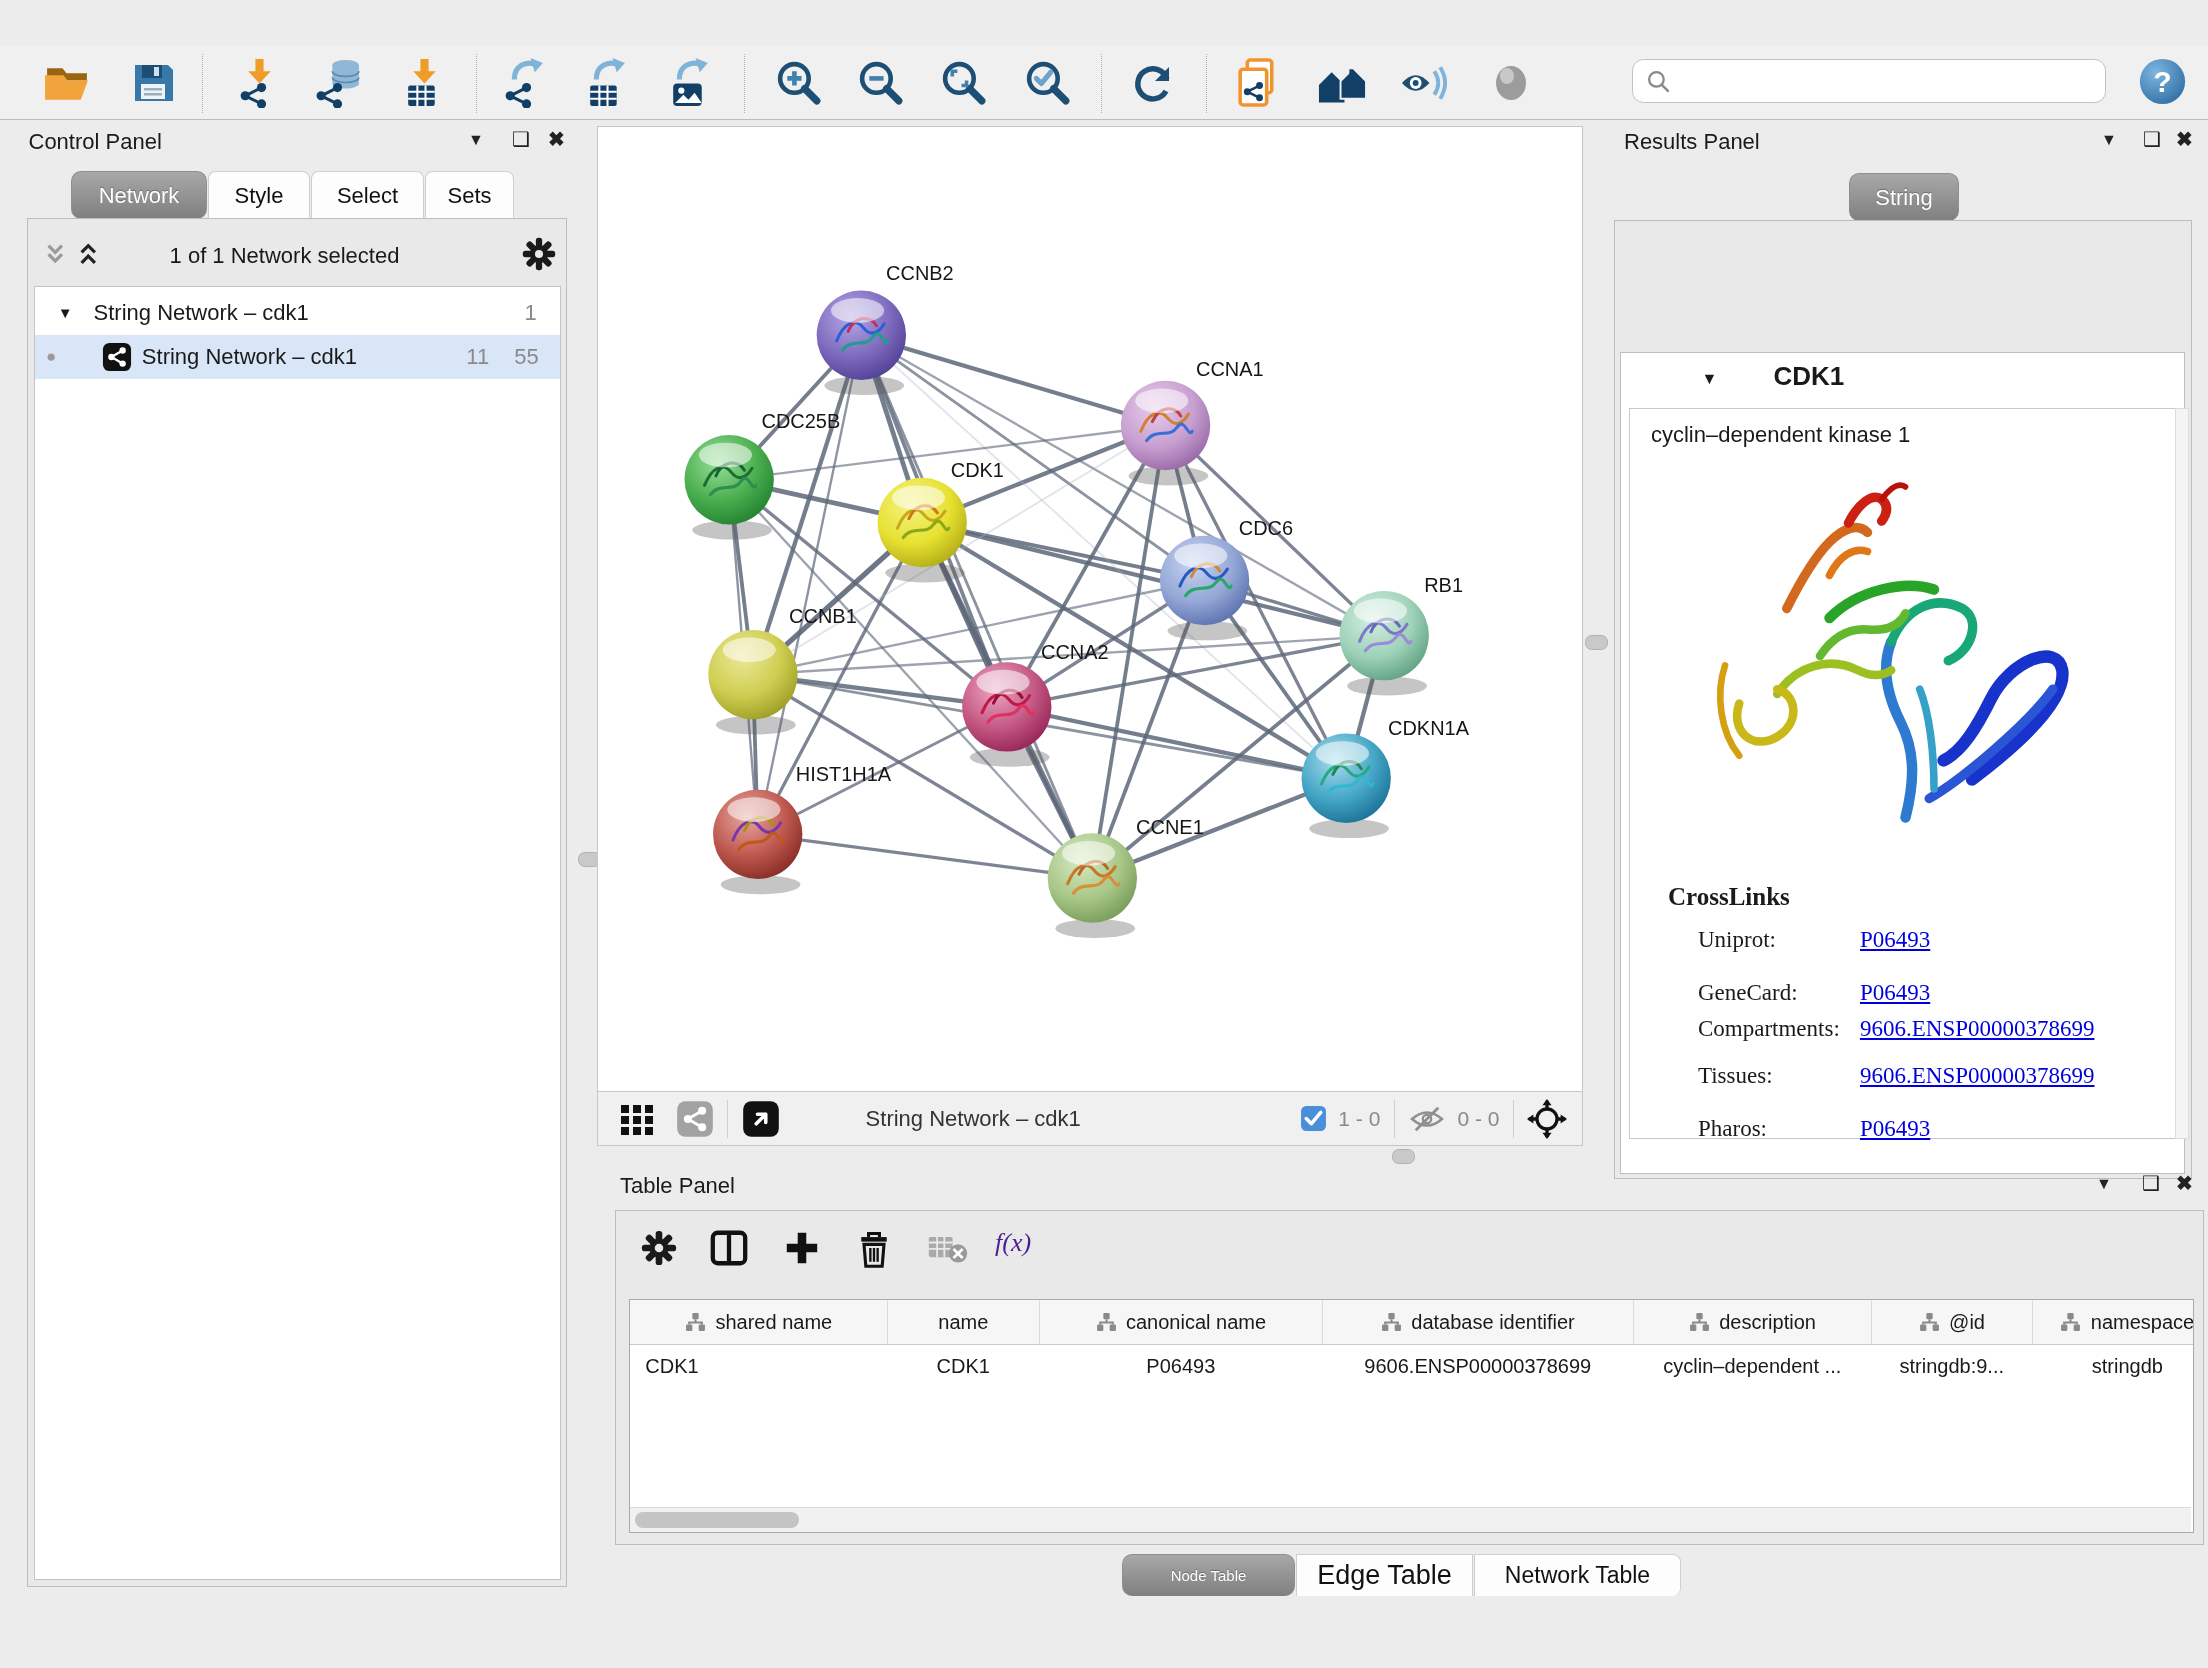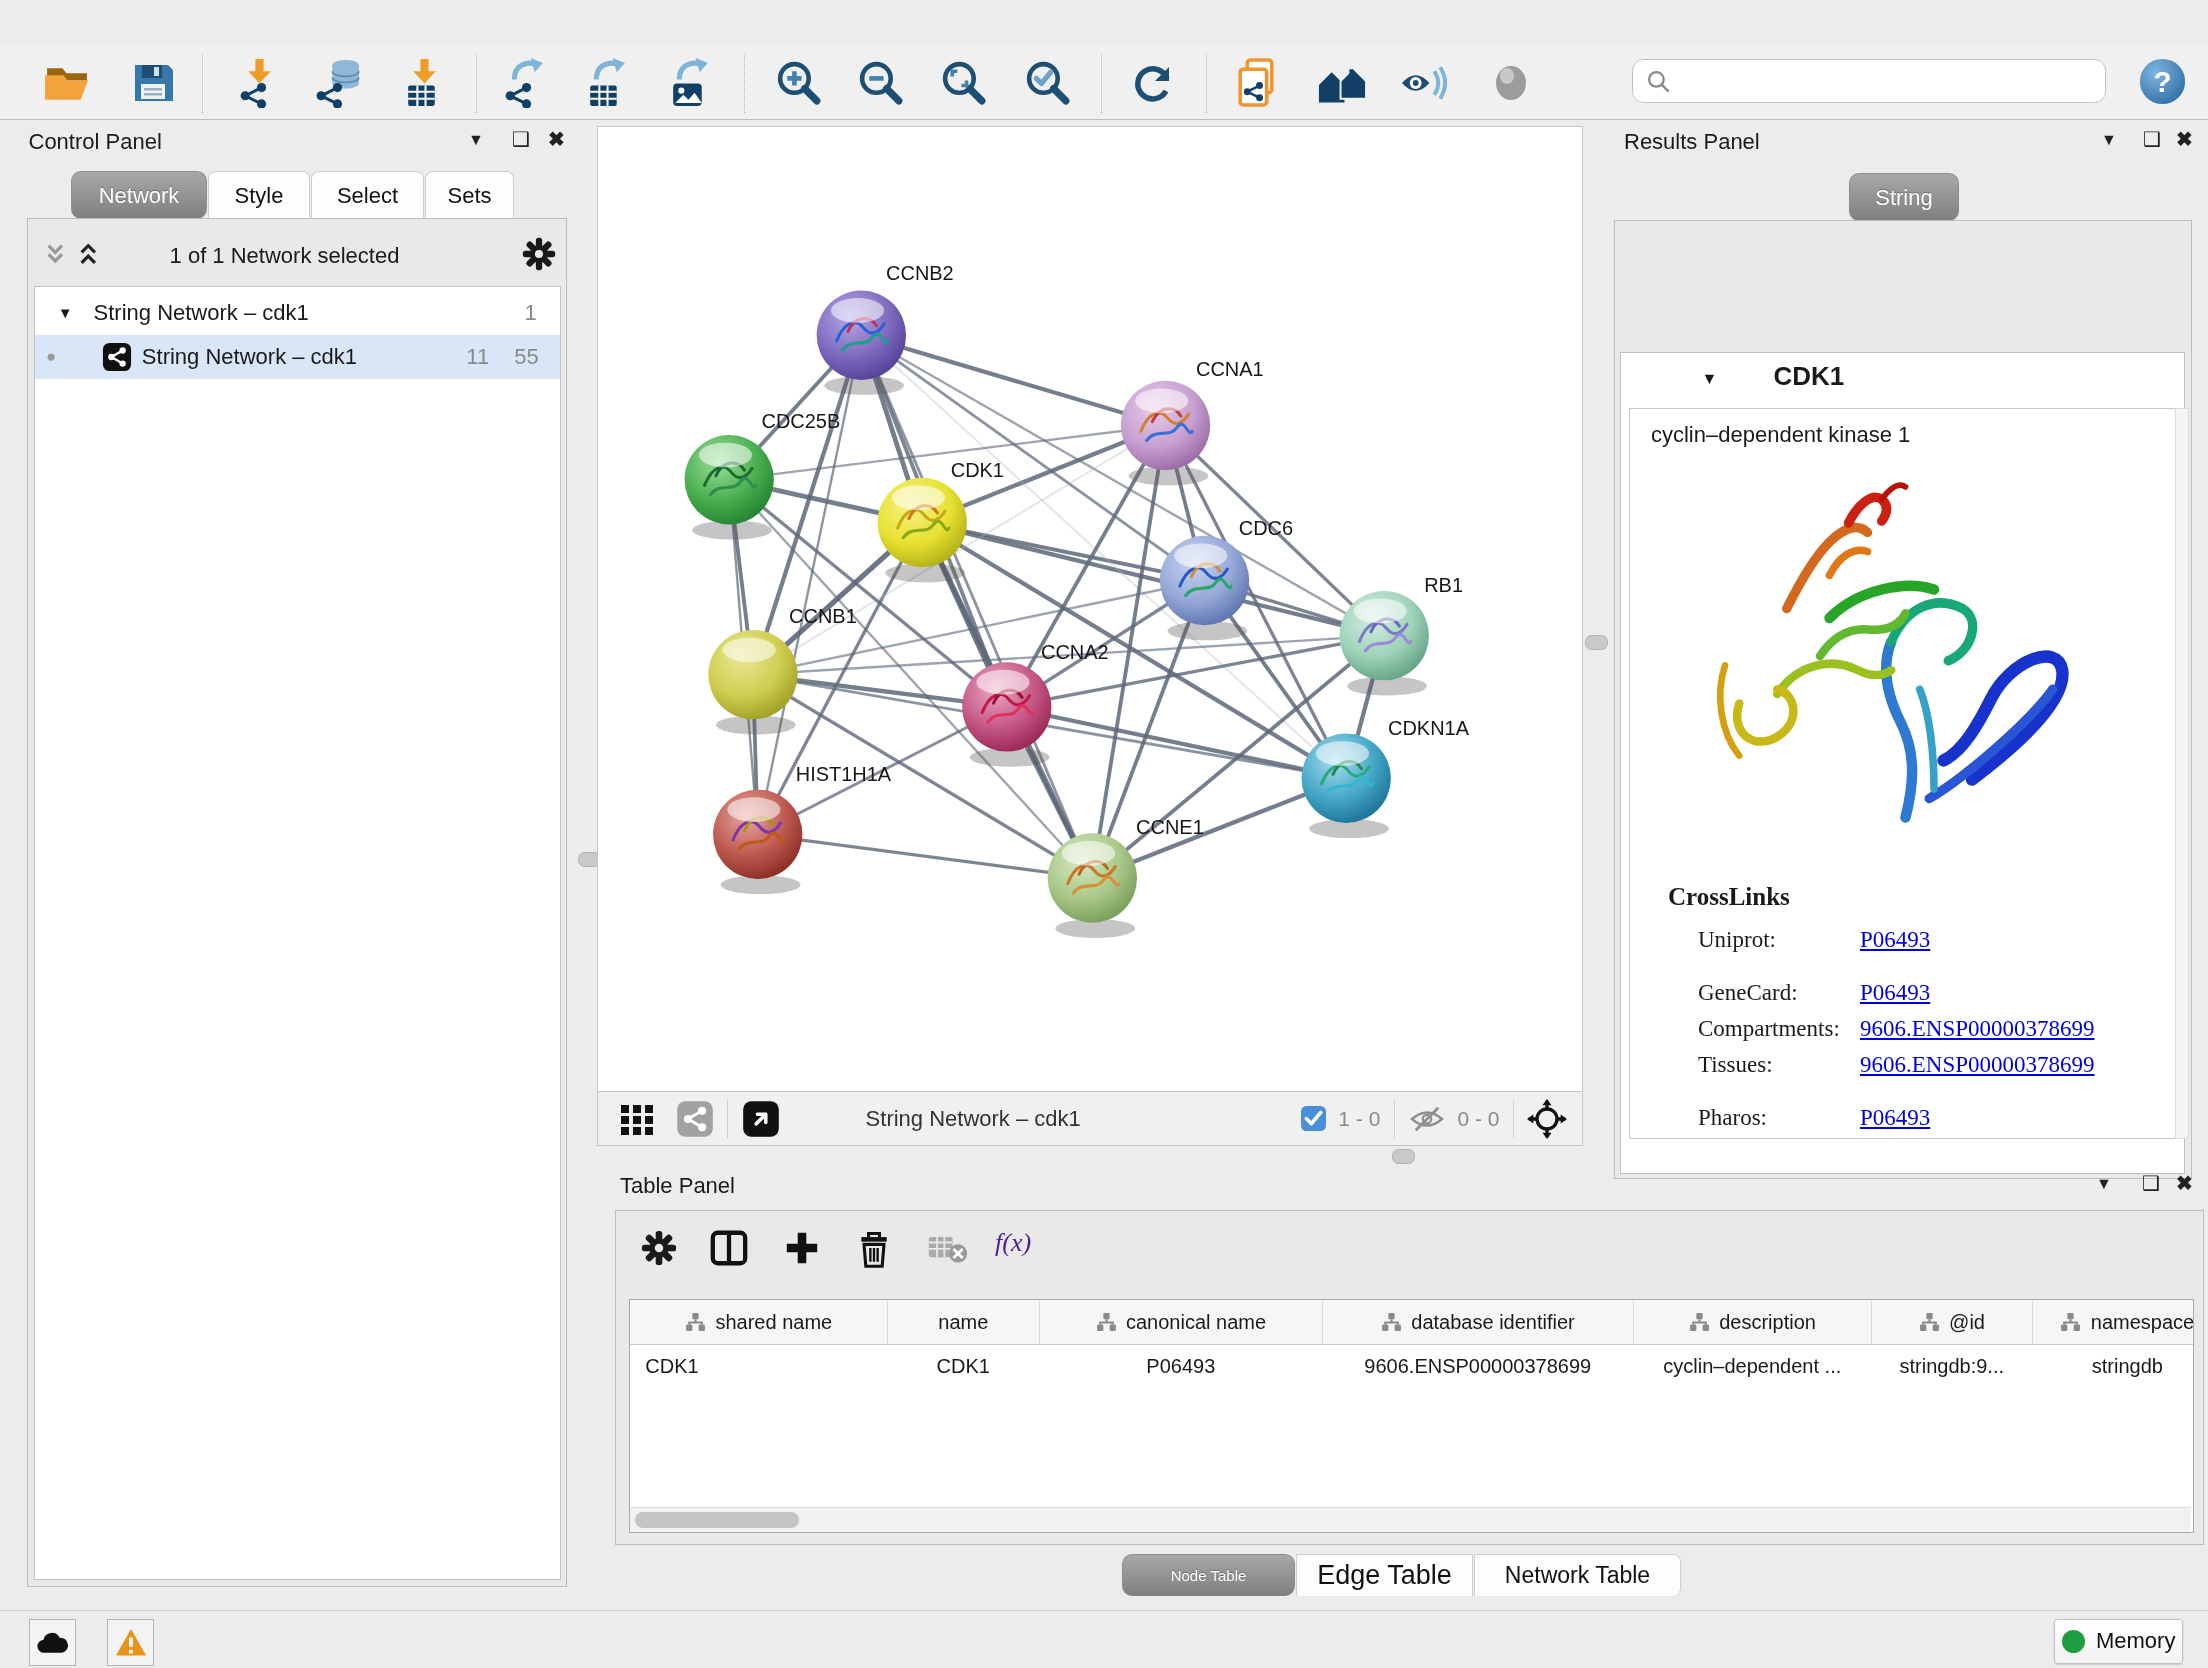--- a/index.html
+++ b/index.html
@@ -621,21 +621,21 @@
 
           <div class="abs" style="left:68px;top:518px;width:457px">
             <div class="xl-row serif" style="margin-bottom:27px">
               <span style="width:162px">Uniprot:</span>
               <span class="link">P06493</span>
             </div>
             <div class="xl-row serif" style="margin-bottom:10px">
               <span style="width:162px">GeneCard:</span>
               <span class="link">P06493</span>
             </div>
-            <div class="xl-row serif" style="margin-bottom:10px">
+            <div class="xl-row serif" style="margin-bottom:21px">
               <span style="width:162px">Compartments:</span>
               <span class="link">9606.ENSP00000378699</span>
             </div>
             <div class="xl-row serif" style="margin-bottom:27px">
               <span style="width:162px">Tissues:</span>
               <span class="link">9606.ENSP00000378699</span>
             </div>
             <div class="xl-row serif">
               <span style="width:162px">Pharos:</span>
               <span class="link">P06493</span>
@@ -812,33 +812,15 @@
           <div class="hthumb abs" style="left:4.8px;top:3.8px;width:164px;height:16px"></div>
         </div>
       </div>
     </div>
 
     <div class="abs tab sel" style="left:525px;top:408px;width:173px;height:42px;font-size:15px">Node Table</div>
     <div class="abs tab" style="left:699px;top:408px;width:177px;height:42px;font-size:27px;border-radius:0">Edge Table</div>
     <div class="abs tab" style="left:877px;top:408px;width:207px;height:42px;font-size:23px;border-radius:0 7.6px 7.6px 0">Network Table</div>
   </div>
 
-  <div class="abs statusbar">
-    <div class="abs sq-btn" style="left:28.5px;top:7.6px">
-      <svg width="32" height="25" viewBox="0 0 34 26">
-        <path d="M9 24 a7 7 0 0 1 -1-14 a9 9 0 0 1 17-2 a6.5 6.5 0 0 1 2 16z" fill="#111"></path>
-      </svg>
-    </div>
-    <div class="abs sq-btn" style="left:107px;top:7.6px">
-      <svg width="32" height="28.5" viewBox="0 0 34 30">
-        <path d="M17 1 L33 29 H1z" fill="#e8941a"></path>
-        <rect x="15" y="10" width="4" height="10" fill="#fff"></rect>
-        <rect x="15" y="23" width="4" height="4" fill="#fff"></rect>
-      </svg>
-    </div>
-    <div class="abs pushbtn" style="left:2054px;top:7.6px;width:127px;height:43px;border-radius:3.8px;gap:11.4px">
-      <span id="mem-dot" style="width: 23px; height: 23px; border-radius: 50%; display: inline-block; background: rgb(30, 158, 62);"></span>
-      <span style="font-size:22px">Memory</span>
-    </div>
-  </div>
 
 </div>
 
 
 </body></html>

